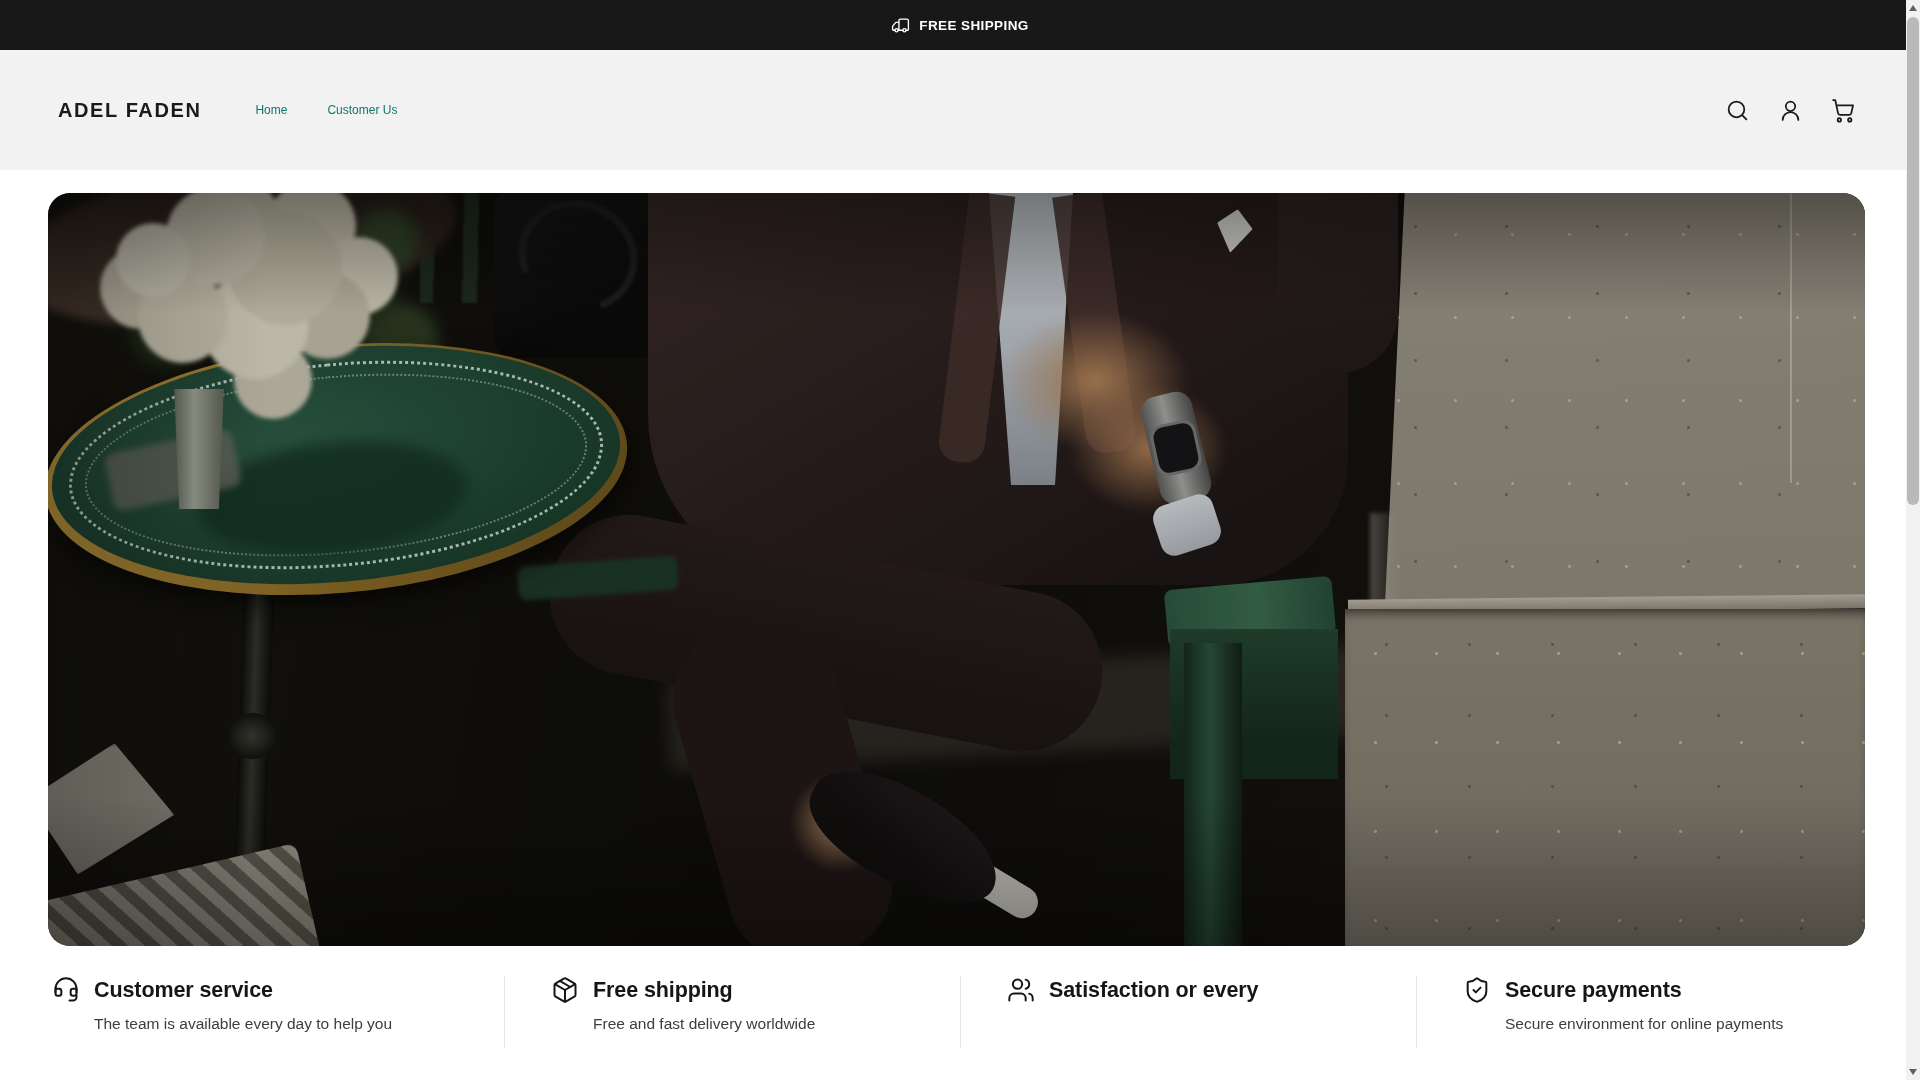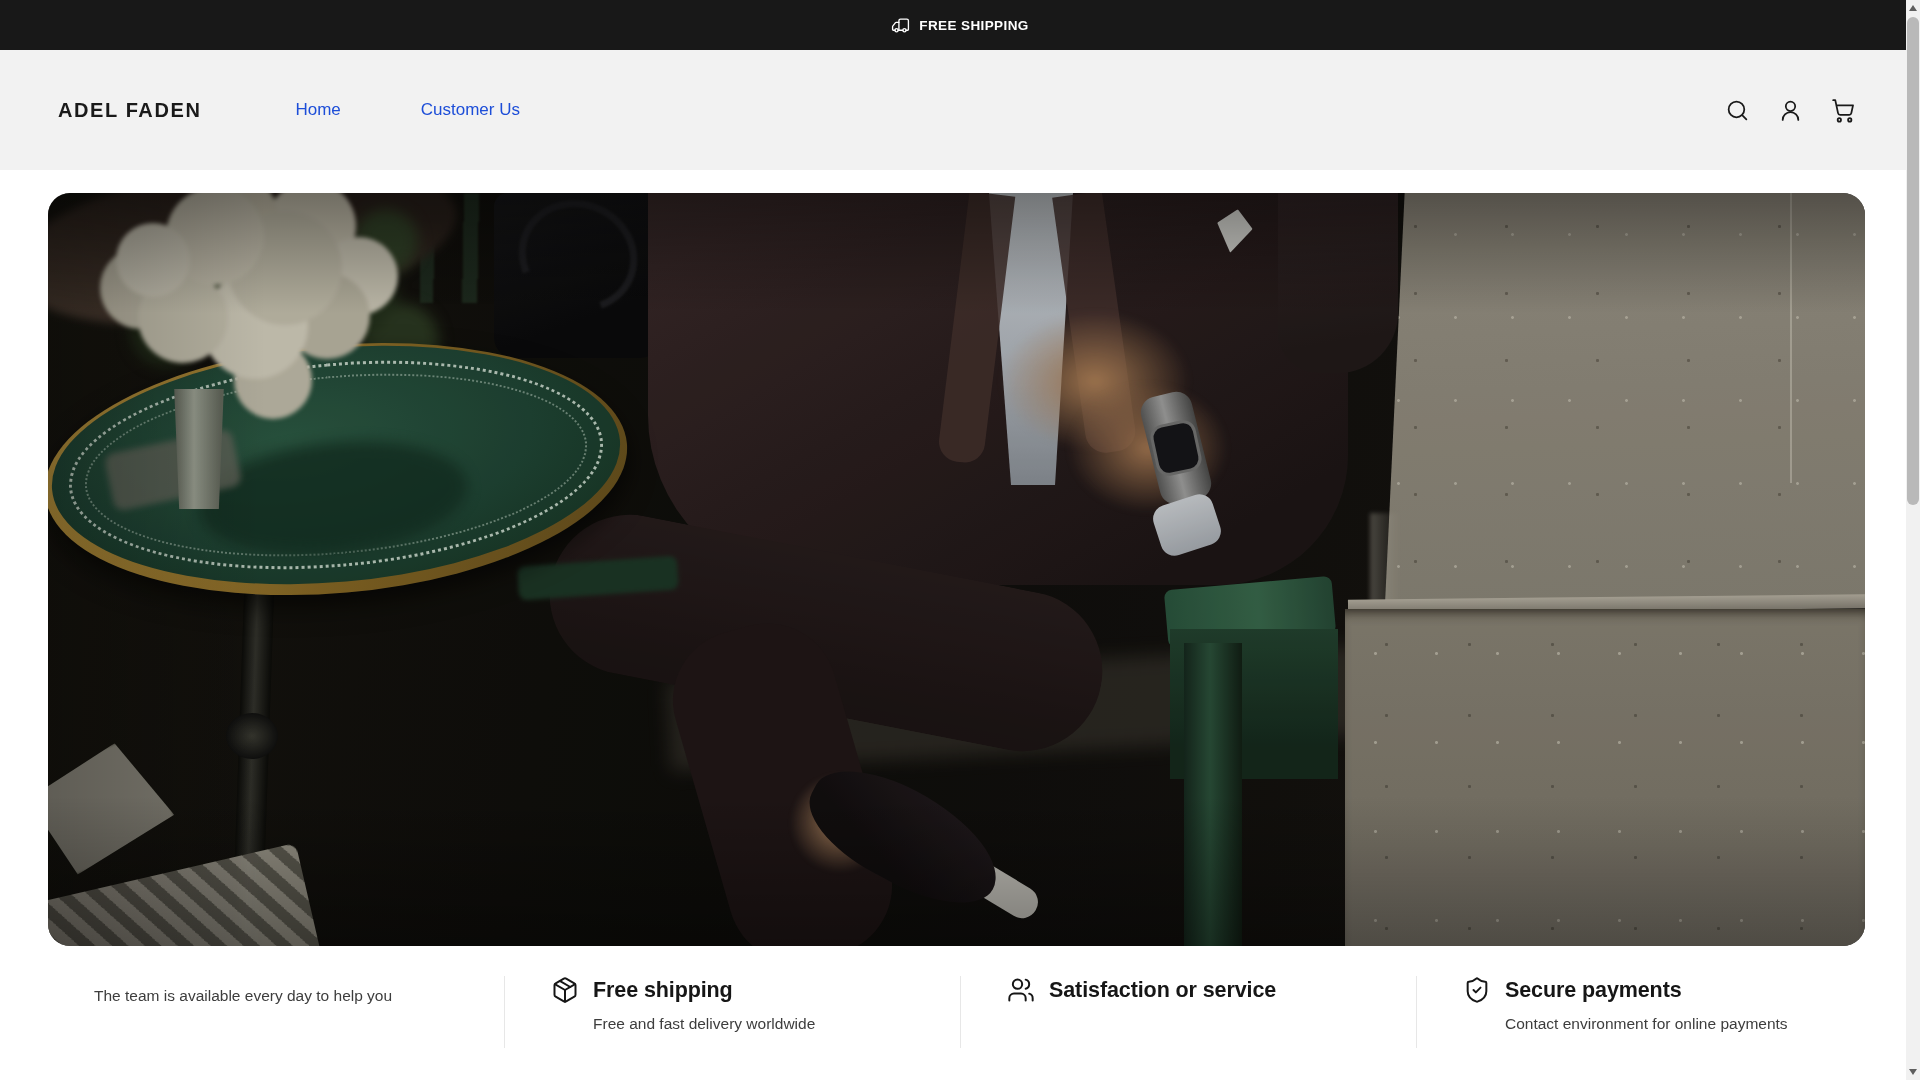--- a/index.html
+++ b/index.html
@@ -10,21 +10,21 @@
   .announce { height:50px; background:#181818; color:#fff; display:flex;
               align-items:center; justify-content:center; gap:9px; }
   .announce .txt { font-size:13.5px; font-weight:600; letter-spacing:.4px; }
   .announce svg { transform:scaleX(-1); }
 
   
   .header { height:120px; background:#f2f2f2; display:flex; align-items:center;
             padding:0 50px 0 58px; width:1906px; }
   .logo { font-size:20px; font-weight:800; letter-spacing:1.6px; cursor:pointer; }
   .nav { display:flex; gap:40px; margin-left:54px; }
-  .nav a { font-size:17px; color:#1d4ed8; text-decoration:none; cursor:pointer;margin-left:40px; }
+  .nav a { font-size:12px; color:#0f766e; text-decoration:none; cursor:pointer; }
   .hicons { margin-left:auto; display:flex; gap:27px; align-items:center; }
   .icon-btn { width:26px; height:26px; display:flex; align-items:center;
               justify-content:center; cursor:pointer; background:none; border:none; }
 
   
   .hero { position:relative; width:1817px; height:753px; margin:23px 41px 0 48px;
           border-radius:22px; overflow:hidden;
           background:linear-gradient(100deg,#16140f 0%,#0e0d0b 40%,#141210 75%); }
   .hero div { position:absolute; }
 
@@ -273,20 +273,31 @@
   <div class="h-pillar-vjoint"></div>
   <div class="h-seam"></div>
   <div class="h-pillar-base"></div>
 
   <div class="h-shade"></div>
 </div>
 
 <div class="features">
 
   <div class="feature">
+    <div class="f-head">
+      <span>
+        <svg width="28" height="28" viewBox="0 0 24 24" fill="none" stroke="#161616" stroke-width="1.7" stroke-linecap="round" stroke-linejoin="round">
+          <path d="M3 14v-3a9 9 0 0 1 18 0v3"></path>
+          <path d="M21 15a2 2 0 0 1-2 2h-1a2 2 0 0 1-2-2v-2a2 2 0 0 1 2-2h3Z"></path>
+          <path d="M3 15a2 2 0 0 0 2 2h1a2 2 0 0 0 2-2v-2a2 2 0 0 0-2-2H3Z"></path>
+          <path d="M21 17v1a3 3 0 0 1-3 3h-3"></path>
+        </svg>
+      </span>
+      <span class="f-title">Customer service</span>
+    </div>
     <div class="f-desc">The team is available every day to help you</div>
   </div>
 
   <div class="feature">
     <div class="f-head">
       <span>
         <svg width="28" height="28" viewBox="0 0 24 24" fill="none" stroke="#161616" stroke-width="1.7" stroke-linecap="round" stroke-linejoin="round">
           <path d="M21 8a2 2 0 0 0-1-1.73l-7-4a2 2 0 0 0-2 0l-7 4A2 2 0 0 0 3 8v8a2 2 0 0 0 1 1.73l7 4a2 2 0 0 0 2 0l7-4A2 2 0 0 0 21 16Z"></path>
           <path d="m3.3 7 8.7 5 8.7-5"></path>
             <path d="M12 22V12"></path>
@@ -301,35 +312,35 @@
   <div class="feature">
     <div class="f-head">
       <span>
         <svg width="28" height="28" viewBox="0 0 24 24" fill="none" stroke="#161616" stroke-width="1.7" stroke-linecap="round" stroke-linejoin="round">
           <path d="M16 21v-2a4 4 0 0 0-4-4H6a4 4 0 0 0-4 4v2"></path>
             <circle cx="9" cy="7" r="4"></circle>
           <path d="M22 21v-2a4 4 0 0 0-3-3.87"></path>
             <path d="M16 3.13a4 4 0 0 1 0 7.75"></path>
         </svg>
       </span>
-      <span class="f-title">Satisfaction or service</span>
+      <span class="f-title">Satisfaction or every</span>
     </div>
   </div>
 
   <div class="feature">
     <div class="f-head">
       <span>
         <svg width="28" height="28" viewBox="0 0 24 24" fill="none" stroke="#161616" stroke-width="1.7" stroke-linecap="round" stroke-linejoin="round">
           <path d="M20 13c0 5-3.5 7.5-7.66 8.95a1 1 0 0 1-.67-.01C7.5 20.5 4 18 4 13V6a1 1 0 0 1 1-1c2 0 4.5-1.2 6.24-2.72a1.17 1.17 0 0 1 1.52 0C14.51 3.81 17 5 19 5a1 1 0 0 1 1 1z"></path>
           <path d="m9 12 2 2 4-4"></path>
         </svg>
       </span>
       <span class="f-title">Secure payments</span>
     </div>
-    <div class="f-desc">Contact environment for online payments</div>
+    <div class="f-desc">Secure environment for online payments</div>
   </div>
 
 </div>
 
 <div class="sbar">
   <div class="sb-btn sb-up">
       <span class="tri-up"></span>
     </div>
   <div class="sb-thumb"></div>
   <div class="sb-btn sb-down">

